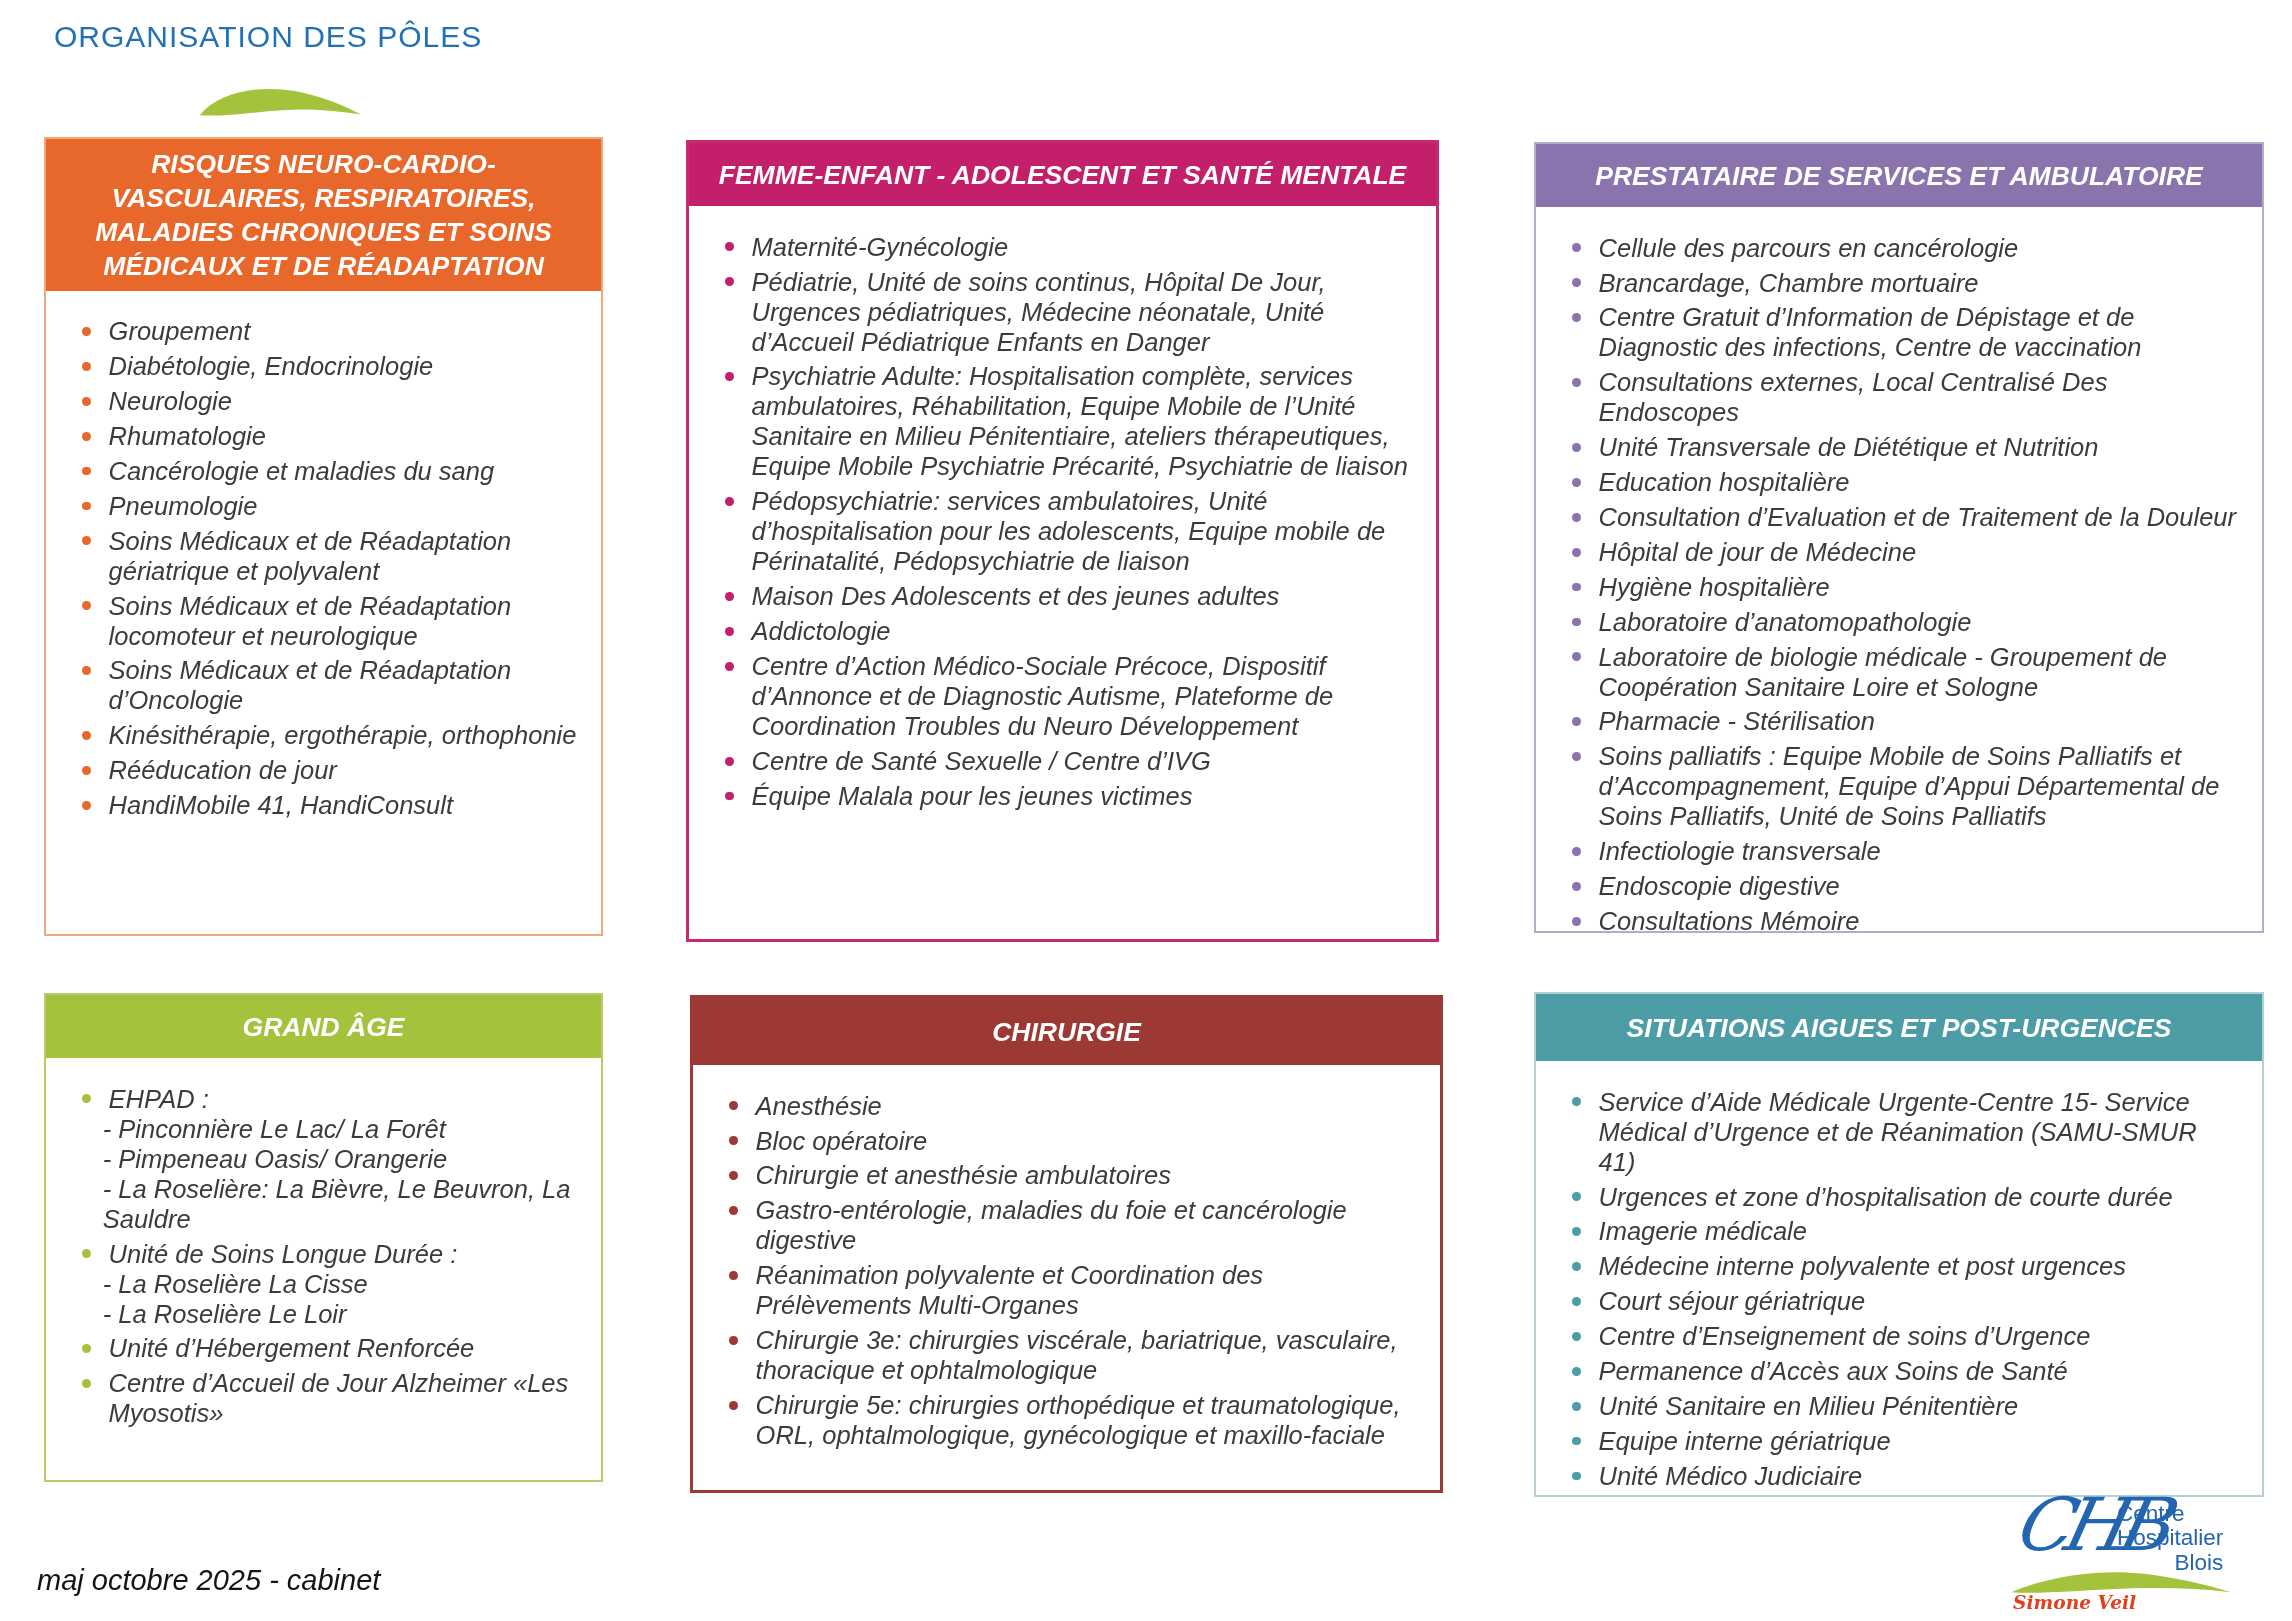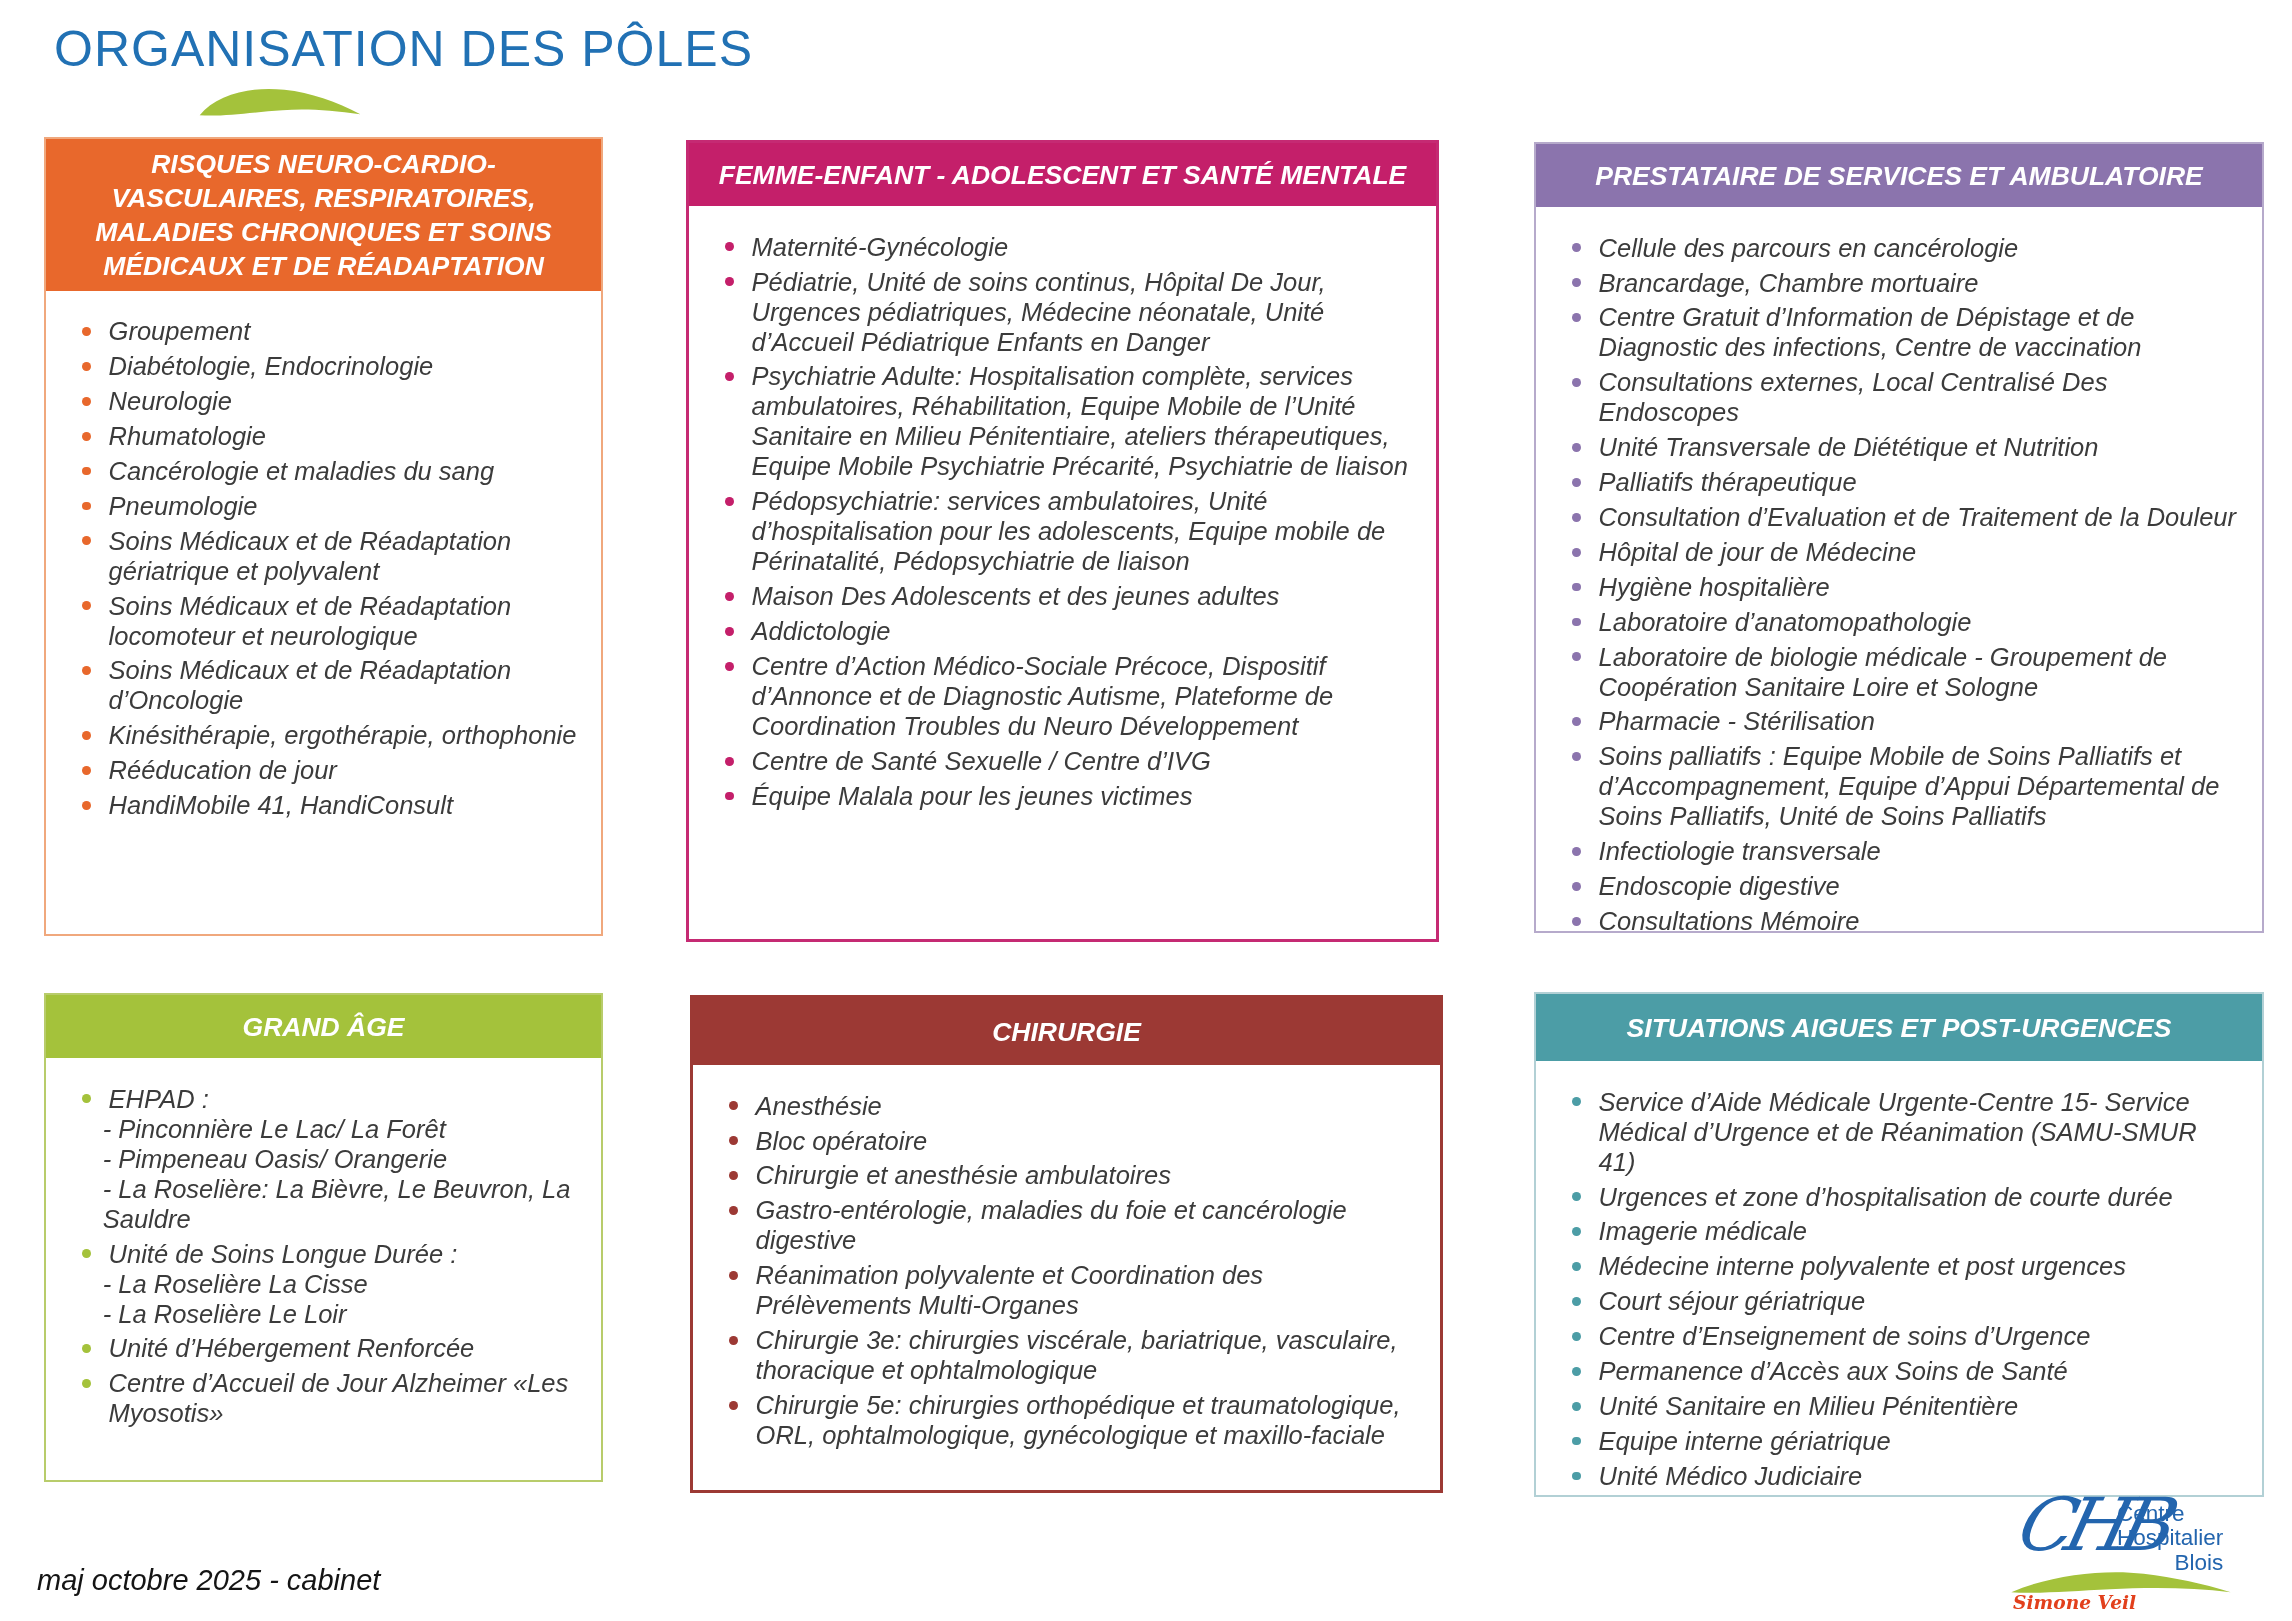--- a/index.html
+++ b/index.html
@@ -2,21 +2,21 @@
 <html><head>
 <meta charset="utf-8">
 <style>
   html,body{margin:0;padding:0;}
   body{
     width:2293px;height:1621px;position:relative;background:#ffffff;overflow:hidden;
     font-family:"Liberation Sans","DejaVu Sans",sans-serif;
   }
   .page-title{
     position:absolute;left:54px;top:19.6px;margin:0;
-    font-size:50px;font-weight:400;letter-spacing:1px;
+    font-size:30px;font-weight:400;letter-spacing:1px;
   }
   .title-swoosh{position:absolute;left:196px;top:84px;width:169px;height:37px;}
 
   .pole-box{
     position:absolute;border:2.9px solid;background:#fff;box-sizing:border-box;
     display:flex;flex-direction:column;overflow:hidden;font-style:italic;
   }
   .pole-2,.pole-5{border-width:3.9px;}
   .pole-1{left:44px;top:137px;width:559px;height:799px;}
   .pole-2{left:686px;top:140px;width:753px;height:802px;}
@@ -102,21 +102,21 @@
 </section>
 
 <section class="pole-box pole-3" style="border-color: rgb(182, 170, 203);">
   <header class="pole-header" style="background-color: rgb(139, 116, 173);">PRESTATAIRE DE SERVICES ET AMBULATOIRE</header>
   <ul class="pole-items">
       <li class="pole-item"><span class="bullet" style="background-color: rgb(139, 116, 173);"></span><span class="item-text">Cellule des parcours en cancérologie</span></li>
       <li class="pole-item"><span class="bullet" style="background-color: rgb(139, 116, 173);"></span><span class="item-text">Brancardage, Chambre mortuaire</span></li>
       <li class="pole-item"><span class="bullet" style="background-color: rgb(139, 116, 173);"></span><span class="item-text">Centre Gratuit d’Information de Dépistage et de Diagnostic des infections, Centre de vaccination</span></li>
       <li class="pole-item"><span class="bullet" style="background-color: rgb(139, 116, 173);"></span><span class="item-text">Consultations externes, Local Centralisé Des Endoscopes</span></li>
       <li class="pole-item"><span class="bullet" style="background-color: rgb(139, 116, 173);"></span><span class="item-text">Unité Transversale de Diététique et Nutrition</span></li>
-      <li class="pole-item"><span class="bullet" style="background-color: rgb(139, 116, 173);"></span><span class="item-text">Palliatifs thérapeutique</span></li>
+      <li class="pole-item"><span class="bullet" style="background-color: rgb(139, 116, 173);"></span><span class="item-text">Education hospitalière</span></li>
       <li class="pole-item"><span class="bullet" style="background-color: rgb(139, 116, 173);"></span><span class="item-text">Consultation d’Evaluation et de Traitement de la Douleur</span></li>
       <li class="pole-item"><span class="bullet" style="background-color: rgb(139, 116, 173);"></span><span class="item-text">Hôpital de jour de Médecine</span></li>
       <li class="pole-item"><span class="bullet" style="background-color: rgb(139, 116, 173);"></span><span class="item-text">Hygiène hospitalière</span></li>
       <li class="pole-item"><span class="bullet" style="background-color: rgb(139, 116, 173);"></span><span class="item-text">Laboratoire d’anatomopathologie</span></li>
       <li class="pole-item"><span class="bullet" style="background-color: rgb(139, 116, 173);"></span><span class="item-text">Laboratoire de biologie médicale - Groupement de Coopération Sanitaire Loire et Sologne</span></li>
       <li class="pole-item"><span class="bullet" style="background-color: rgb(139, 116, 173);"></span><span class="item-text">Pharmacie - Stérilisation</span></li>
       <li class="pole-item"><span class="bullet" style="background-color: rgb(139, 116, 173);"></span><span class="item-text">Soins palliatifs : Equipe Mobile de Soins Palliatifs et d’Accompagnement, Equipe d’Appui Départemental de Soins Palliatifs, Unité de Soins Palliatifs</span></li>
       <li class="pole-item"><span class="bullet" style="background-color: rgb(139, 116, 173);"></span><span class="item-text">Infectiologie transversale</span></li>
       <li class="pole-item"><span class="bullet" style="background-color: rgb(139, 116, 173);"></span><span class="item-text">Endoscopie digestive</span></li>
       <li class="pole-item"><span class="bullet" style="background-color: rgb(139, 116, 173);"></span><span class="item-text">Consultations Mémoire</span></li>

